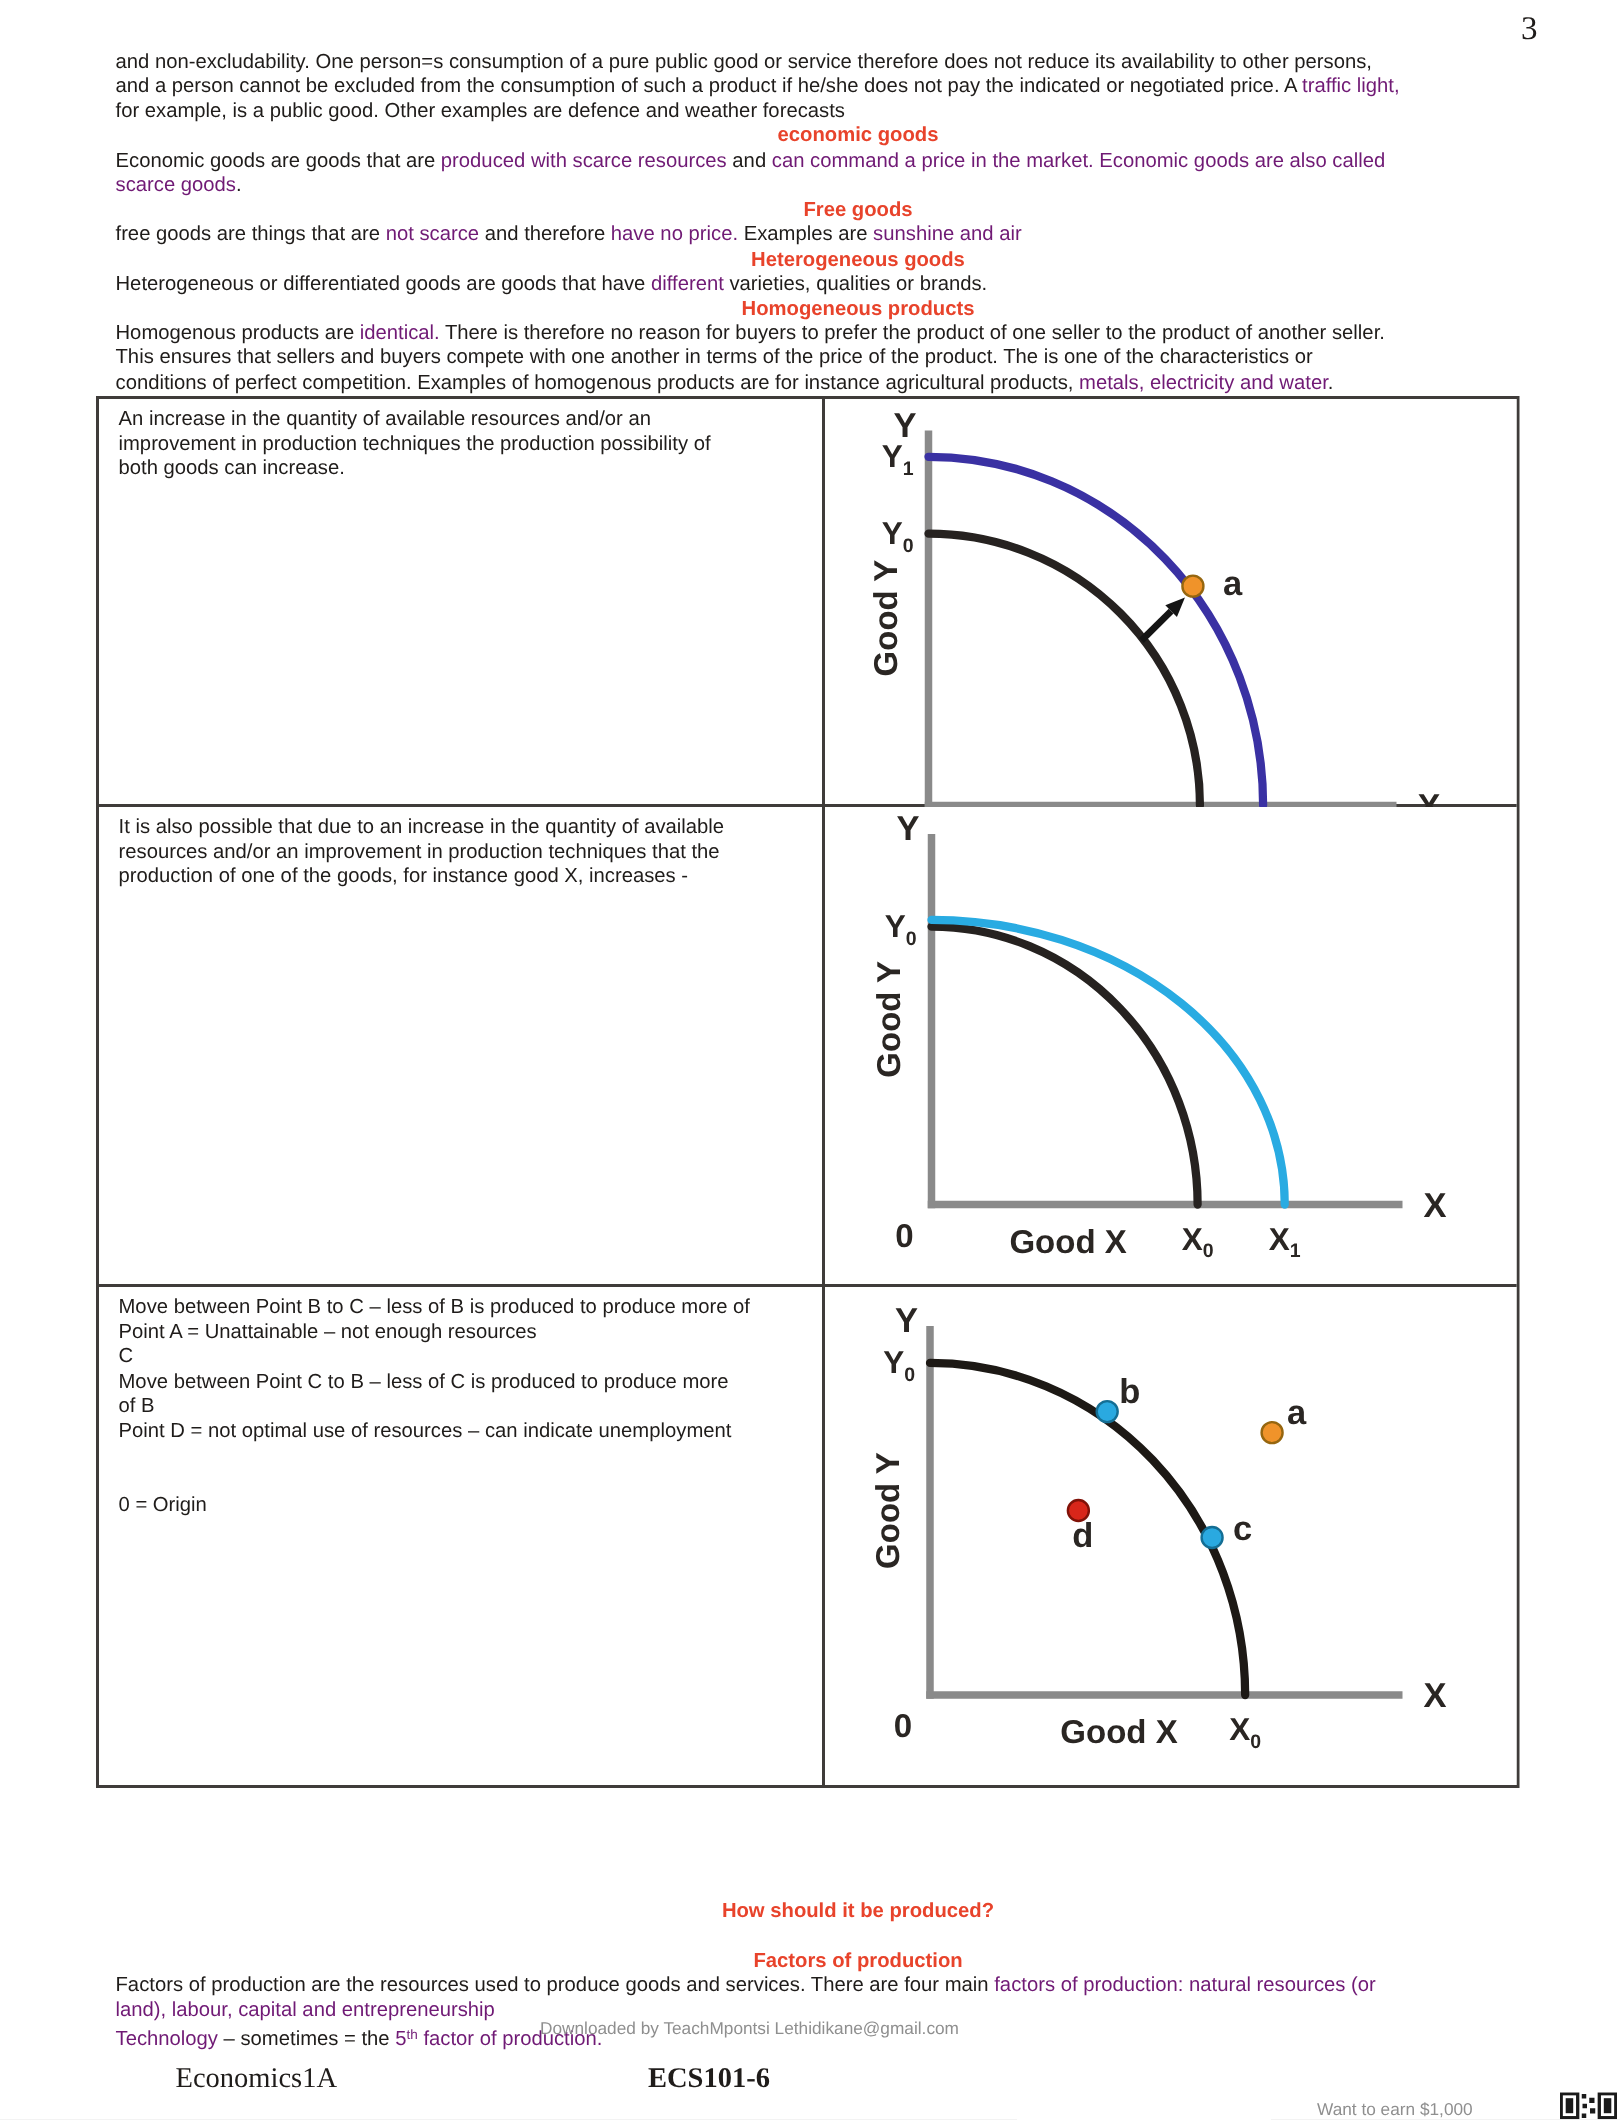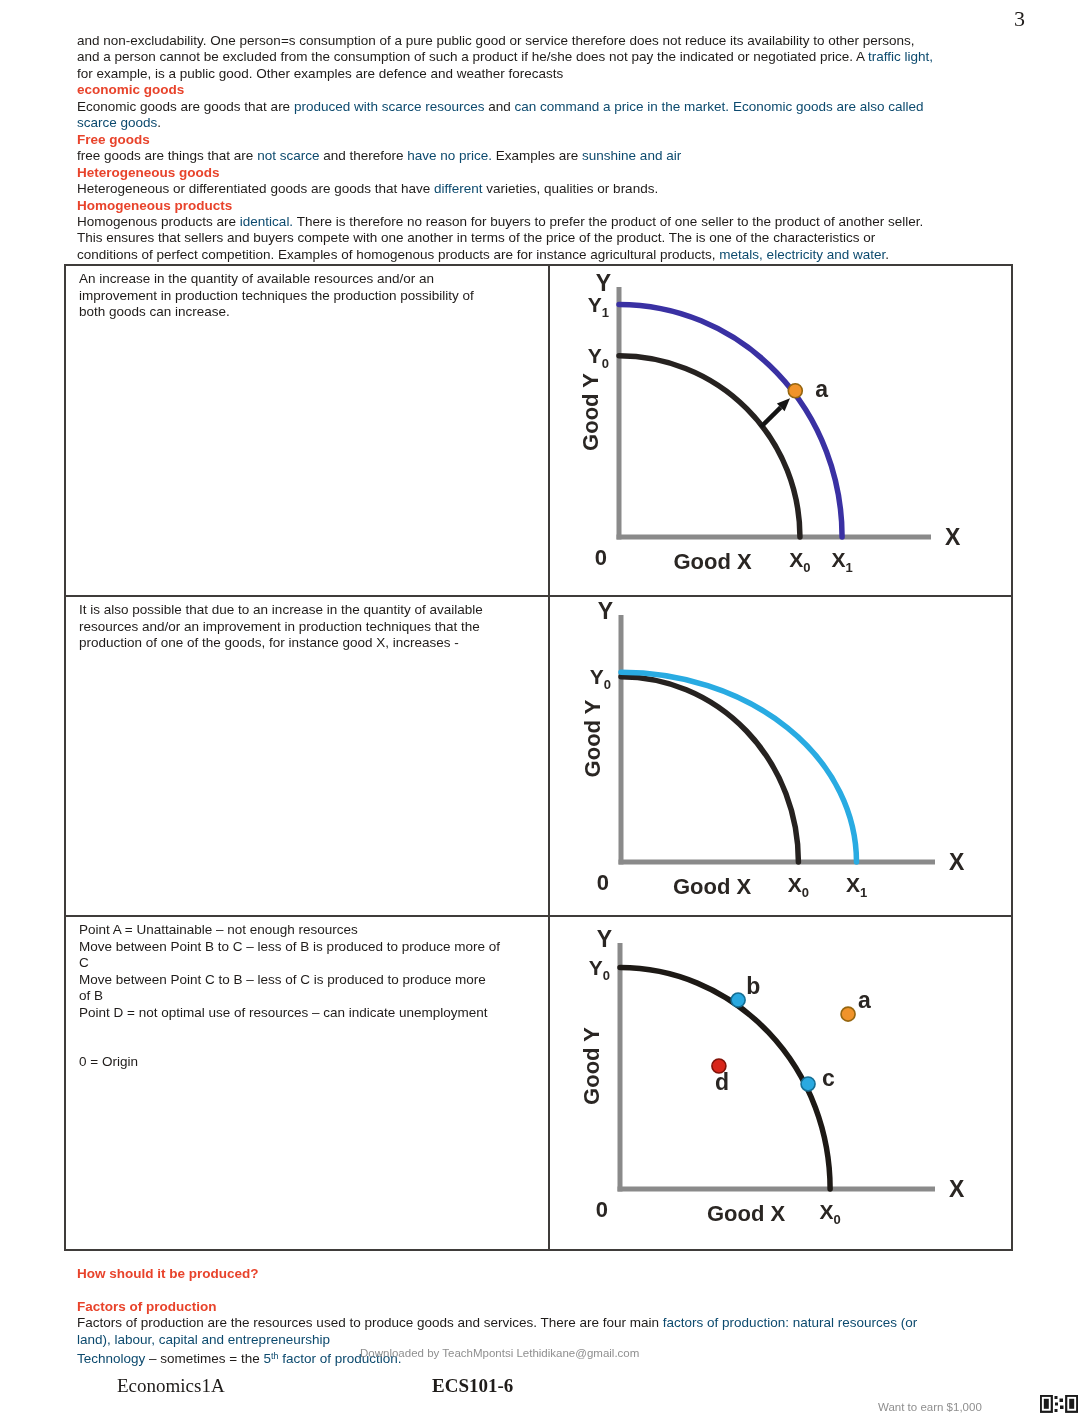--- a/index.html
+++ b/index.html
@@ -3,28 +3,28 @@
 <meta charset="utf-8">
 <style>
   html,body{margin:0;padding:0;background:#e9e9e9;}
   .page{position:relative;width:1080px;height:1413px;background:#ffffff;overflow:hidden;
         font-family:"Liberation Sans",sans-serif;color:#1f1c1a;}
   .page-number{position:absolute;left:1014px;top:6px;font-family:"Liberation Serif",serif;
         font-size:22px;color:#1f1c1a;}
   .intro{position:absolute;left:77px;top:33px;width:990px;font-size:13.5px;line-height:16.45px;}
   .outro{position:absolute;left:77px;top:1266px;width:990px;font-size:13.5px;line-height:16.45px;}
   .line{white-space:nowrap;}
-  .red{color:#0c4a6e;}
-  .heading{font-weight:bold;color:#e8432b;}
+  .red{color:#701a75;}
+  .heading{font-weight:bold;color:#e8432b;text-align:center;}
   .heading.u{}
   .sup{font-size:9px;vertical-align:4px;}
   .ppc-table{position:absolute;left:64px;top:264px;width:949px;border:2px solid #3f3c3a;box-sizing:border-box;}
   .t-row{display:flex;border-bottom:2px solid #3f3c3a;box-sizing:border-box;}
   .t-row:last-child{border-bottom:none;}
-  .t-row.r1{height:331px;}
+  .t-row.r1{height:272px;}
   .t-row.r2{height:320px;}
   .t-row.r3{height:332px;}
   .t-text{width:486px;box-sizing:border-box;border-right:2px solid #3f3c3a;
         padding:5px 10px 0 13px;font-size:13.5px;line-height:16.5px;}
   .t-chart{flex:1;position:relative;background:#fff;}
   svg.chart{display:block;font-family:"Liberation Sans",sans-serif;}
   .footer-course{position:absolute;left:77px;top:1375px;font-family:"Liberation Serif",serif;font-size:19px;margin-left:40px;}
   .footer-code{position:absolute;left:432px;top:1375px;font-family:"Liberation Serif",serif;font-size:19px;font-weight:bold;}
   .footer-dl{position:absolute;left:360px;top:1347px;font-size:11.5px;color:#8f8f8f;}
   .footer-promo{position:absolute;left:878px;top:1401px;font-size:11.5px;color:#8f8f8f;}
@@ -101,22 +101,22 @@
             <path d="M 71 79.75 A 177.41 185.25 0 0 1 248.41 265" stroke="#262220" stroke-width="5.5" fill="none" stroke-linecap="round"></path>
             <text x="61" y="86.75" fill="#2a2623" font-size="21" font-weight="bold" text-anchor="end"><tspan>Y</tspan><tspan dy="5" font-size="13">0</tspan></text>
             <text x="248.41" y="295" fill="#2a2623" font-size="21" font-weight="bold" text-anchor="middle"><tspan>X</tspan><tspan dy="5" font-size="13">0</tspan></text>
             <path d="M 71 75.304 A 235.5 189.696 0 0 1 306.5 265" stroke="#29abe2" stroke-width="5.5" fill="none" stroke-linecap="round"></path>
             <text x="306.5" y="295" fill="#2a2623" font-size="21" font-weight="bold" text-anchor="middle"><tspan>X</tspan><tspan dy="5" font-size="13">1</tspan></text>
           </svg>
       </div>
     </div>
     <div class="t-row r3">
       <div class="t-cell t-text">
+          <div class="line">Move between Point B to C – less of B is produced to produce more of</div>
           <div class="line">Point A = Unattainable – not enough resources</div>
-          <div class="line">Move between Point B to C – less of B is produced to produce more of</div>
           <div class="line">C</div>
           <div class="line">Move between Point C to B – less of C is produced to produce more</div>
           <div class="line">of B</div>
           <div class="line">Point D = not optimal use of resources – can indicate unemployment</div>
           <div class="line">&nbsp;</div>
           <div class="line">&nbsp;</div>
           <div class="line">0 = Origin</div>
         </div>
       <div class="t-cell t-chart">
         <svg class="chart" width="461" height="330" viewBox="0 0 461 330">

